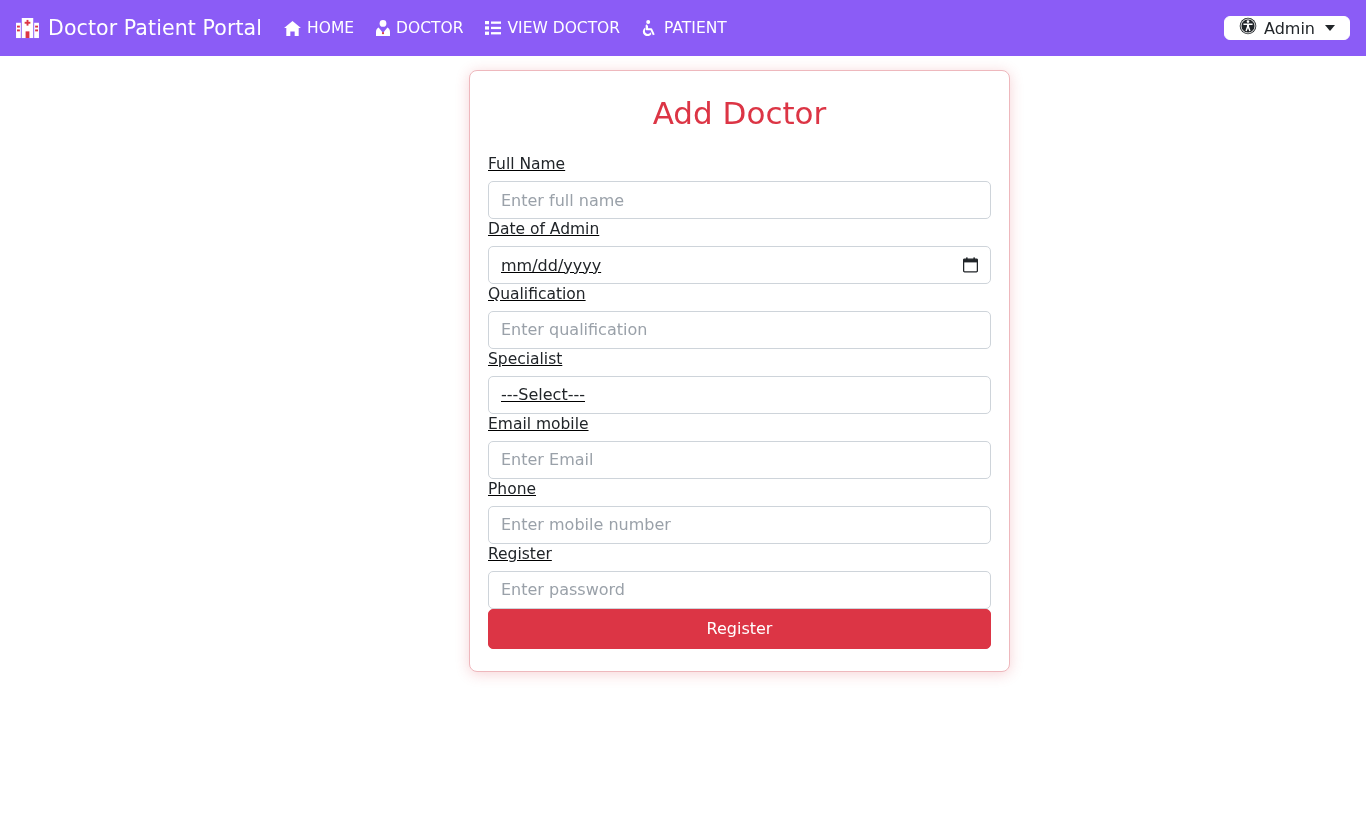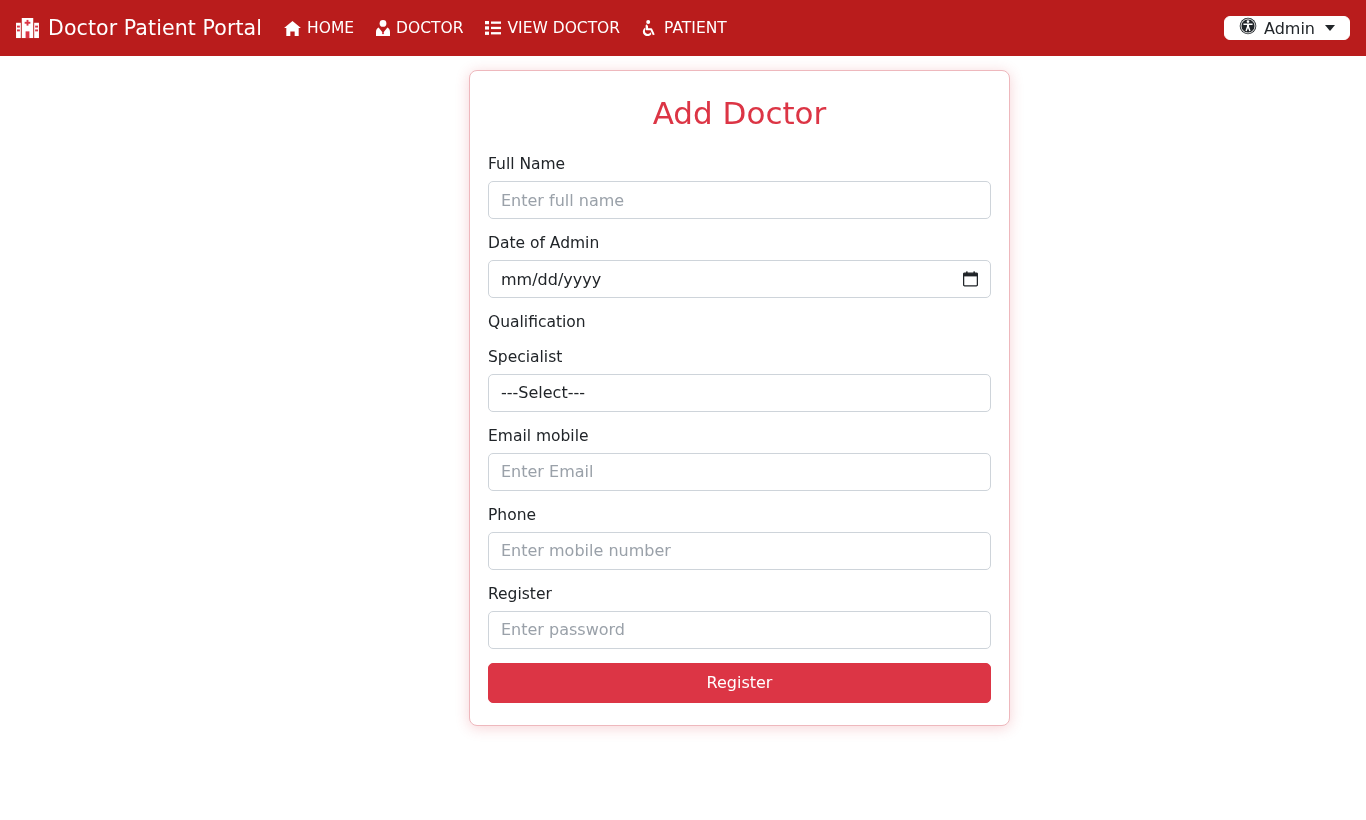--- a/index.html
+++ b/index.html
@@ -10,21 +10,21 @@
     background: #ffffff;
     font-family: "DejaVu Sans", "Liberation Sans", sans-serif;
     overflow: hidden;
   }
 
   
   .navbar {
     position: relative;
     width: 1366px;
     height: 56px;
-    background: #b91c1c;
+    background: #8b5cf6;
     display: flex;
     align-items: center;
     padding: 0 16px;
   }
   .brand {
     display: flex;
     align-items: center;
     gap: 9px;
     color: #ffffff;
     font-size: 20.5px;
@@ -88,21 +88,21 @@
     box-shadow: 0 2px 14px rgba(220, 53, 69, .22);
   }
   .card-title {
     margin: 0 0 22px 0;
     text-align: center;
     color: #dc3545;
     font-size: 31px;
     font-weight: 400;
     line-height: 1.2;
   }
-  .field { margin-bottom: 14px; }
+  .field { margin-bottom: 0; text-decoration: underline; }
   .field-label {
     display: block;
     font-size: 15.5px;
     color: #212529;
     margin-bottom: 6px;
     line-height: 1.35;
   }
   .control {
     width: 100%;
     height: 38px;
@@ -264,20 +264,21 @@
               <rect x="0.6" y="2.2" width="13.8" height="3.2" fill="#212529"></rect>
               <rect x="3.1" y="0.4" width="1.5" height="3" fill="#212529"></rect>
               <rect x="10.4" y="0.4" width="1.5" height="3" fill="#212529"></rect>
             </svg>
           </span>
         </div>
       </div>
 
       <div class="field">
         <label class="field-label">Qualification</label>
+        <input class="control" type="text" placeholder="Enter qualification" style="">
       </div>
 
       <div class="field">
         <label class="field-label">Specialist</label>
         <div class="control control-select">
           <span>---Select---</span>
         </div>
       </div>
 
       <div class="field">

